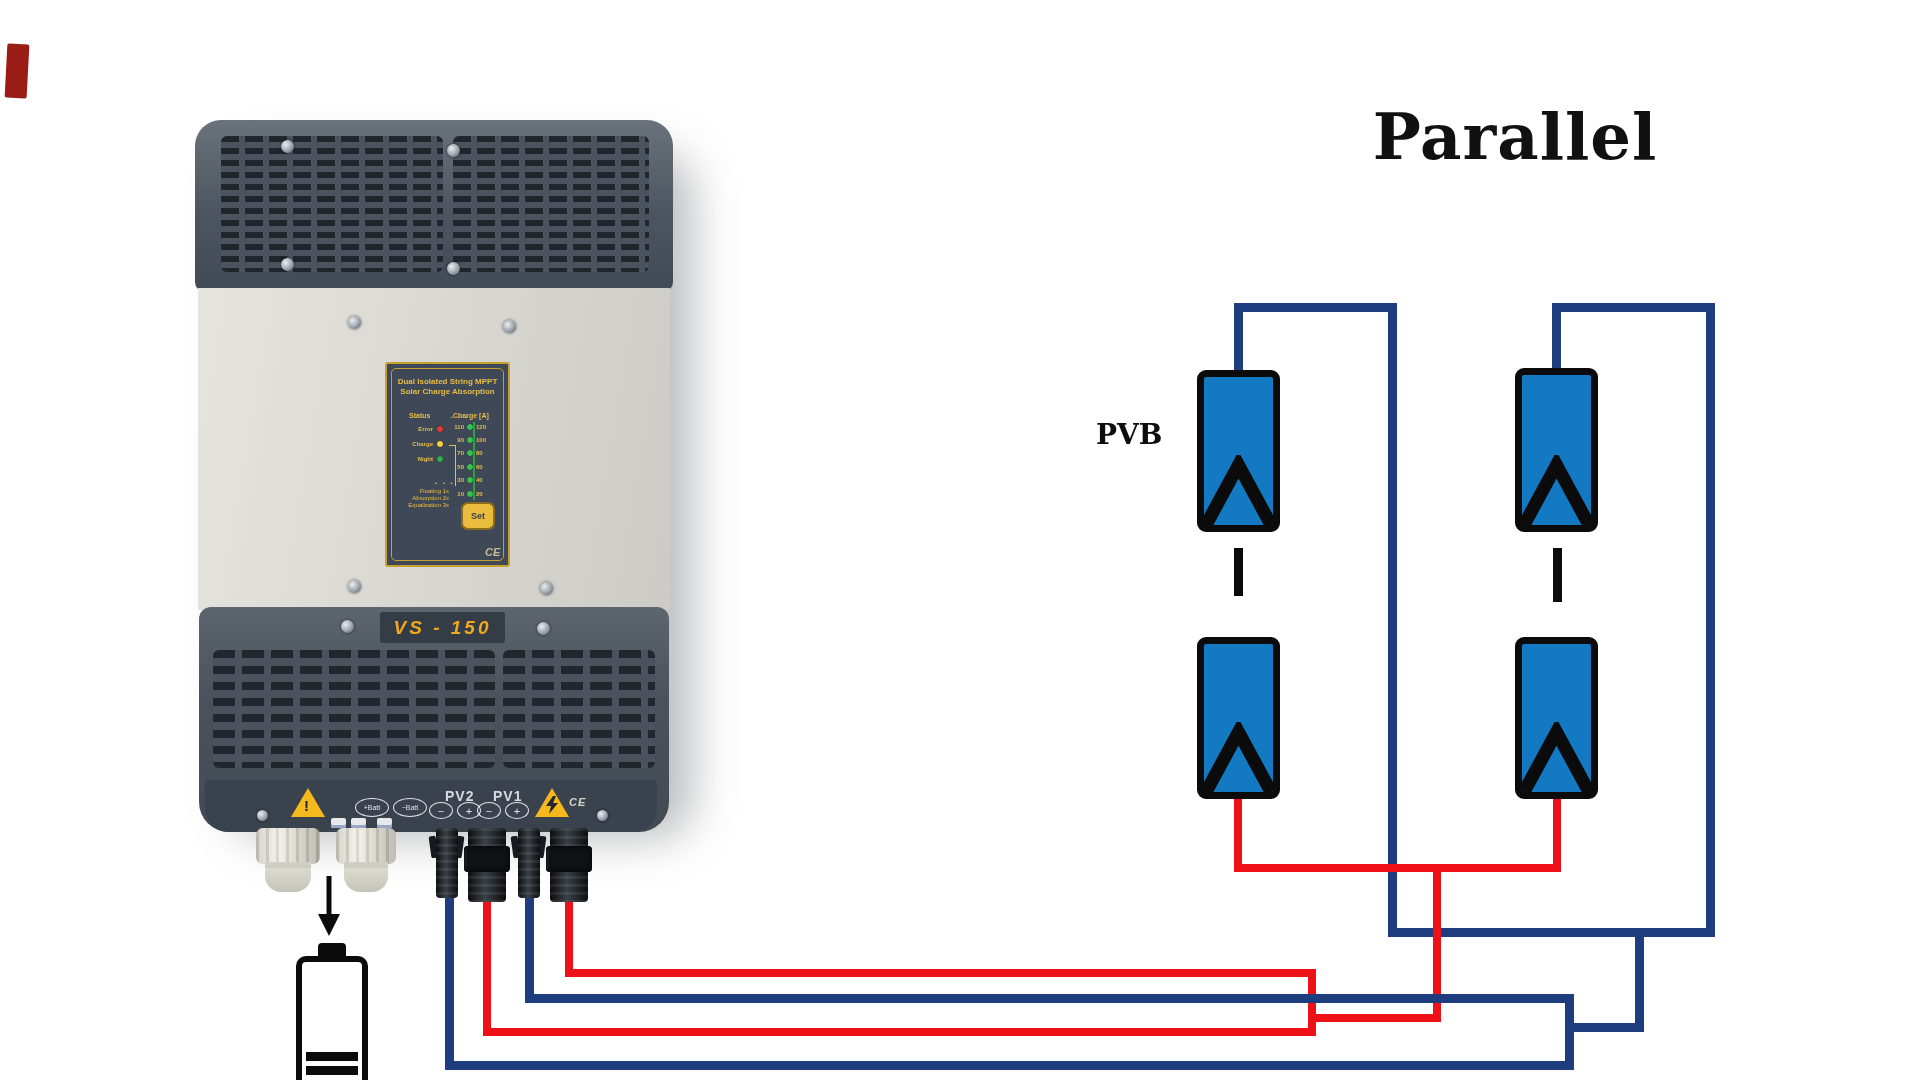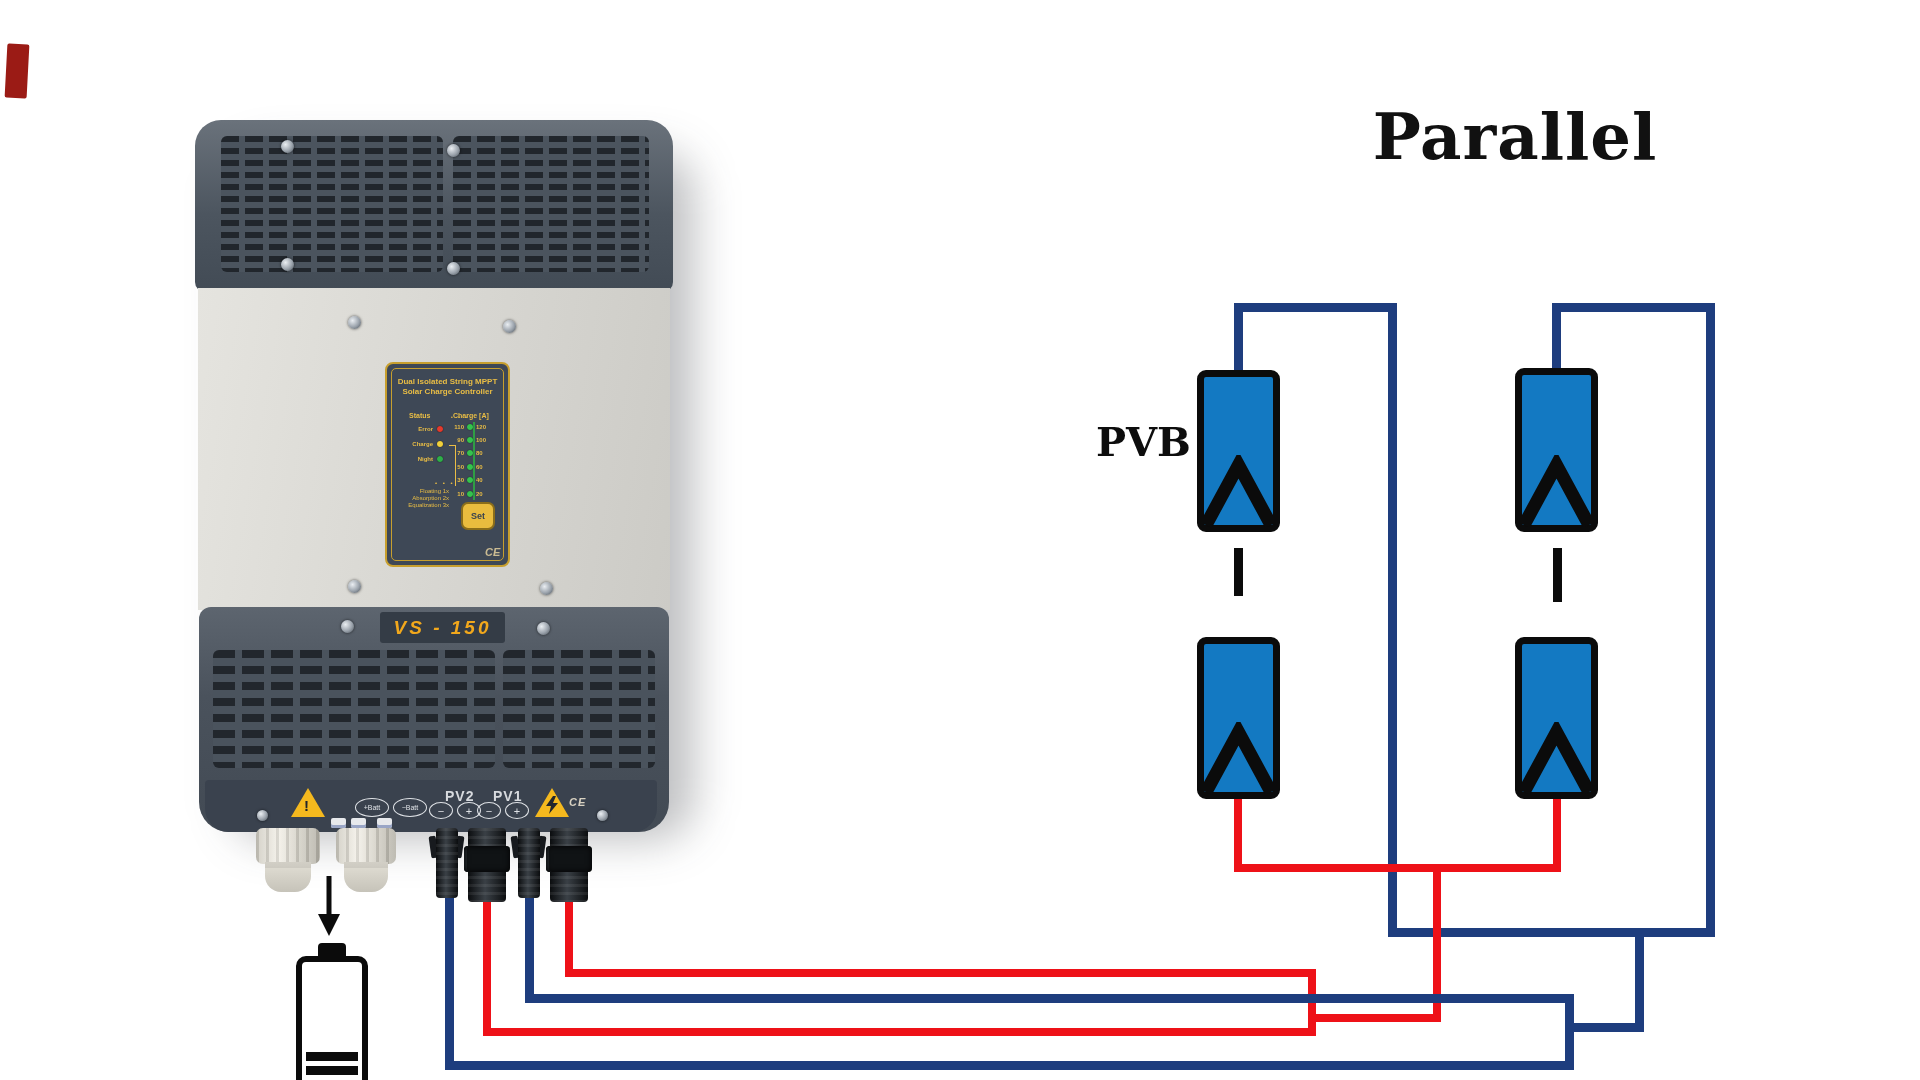--- a/index.html
+++ b/index.html
@@ -7,21 +7,21 @@
          font-family:"Liberation Sans",sans-serif;margin-top:40px;}
   .abs{position:absolute;}
 
   
   .title-block{position:absolute;left:1180px;top:62px;width:670px;text-align:center;}
   .title-main{font-family:"DejaVu Serif",serif;font-weight:bold;font-size:64px;color:#111;
               letter-spacing:1px;line-height:70px;}
   .title-sub{font-family:"DejaVu Serif",serif;font-weight:bold;font-size:37px;color:#111;
              letter-spacing:0px;line-height:46px;}
   .pvb{position:absolute;left:1096px;top:378px;font-family:"DejaVu Serif",serif;font-weight:bold;
-       font-size:40px;color:#0d0d0d;}
+       font-size:28px;color:#0d0d0d;}
 
   .corner-mark{position:absolute;left:6px;top:4px;width:22px;height:54px;background:#9b1b15;
                transform:rotate(3deg);border-radius:2px;}
 
   
   .pv-panel{position:absolute;width:69px;height:148px;border:7px solid #0b0b0b;border-radius:9px;}
   .pv-chevron{position:absolute;left:0;bottom:-2px;width:69px;height:72px;}
   .dash{position:absolute;background:#0b0b0b;}
 
   
@@ -49,21 +49,21 @@
                          repeating-linear-gradient(180deg,#21262c 0 6px,#4b545e 6px 12px);}
   .vent-big{position:absolute;border-radius:6px;background-color:#333b44;
         background-image:repeating-linear-gradient(90deg,rgba(0,0,0,0) 0 22px,#4a535d 22px 29px),
                          repeating-linear-gradient(180deg,#22272d 0 8px,#4a535d 8px 16px);}
   .screw{position:absolute;width:13px;height:13px;border-radius:50%;
          background:radial-gradient(circle at 35% 35%,#eaeef2,#9aa2ab 55%,#555d65 92%);
          box-shadow:0 0 3px rgba(0,0,0,.65);}
 
   
   .lpanel{position:absolute;left:190px;top:242px;width:121px;height:201px;background:#3e4856;
-          border:2px solid #c79f2e;border-radius:8px;}
+          border:2px solid #c79f2e;border-radius:3px;}
   .lpanel-frame{position:absolute;left:4px;top:4px;right:4px;bottom:4px;border:1px solid #c79f2e;border-radius:5px;}
   .lp-title{position:absolute;left:0;top:13px;width:100%;text-align:center;color:#e9bd45;
             font-size:8px;font-weight:bold;line-height:10px;}
   .lp-h{position:absolute;color:#e9bd45;font-size:7px;font-weight:bold;}
   .st-row{position:absolute;left:6px;width:50px;display:flex;align-items:center;justify-content:flex-end;gap:4px;}
   .st-label{color:#e9bd45;font-size:6px;font-weight:bold;}
   .led{width:6px;height:6px;border-radius:50%;box-shadow:0 0 1px #000;}
   .bracket{position:absolute;left:62px;top:81px;width:6px;height:40px;
            border-top:1px solid #e9bd45;border-right:1px solid #e9bd45;}
   .ticks{position:absolute;color:#e9bd45;font-size:6px;letter-spacing:2px;font-weight:bold;}
@@ -201,21 +201,21 @@
     <div class="dev-mid"></div>
     <div class="screw" style="left:153px;top:196px;"></div>
     <div class="screw" style="left:308px;top:200px;"></div>
     <div class="screw" style="left:153px;top:460px;"></div>
     <div class="screw" style="left:345px;top:462px;"></div>
 
     <div class="lpanel">
       <div class="lpanel-frame"></div>
       <div class="lp-title">
         <div>Dual Isolated String MPPT</div>
-        <div>Solar Charge Controller</div>
+        <div>Solar Charge Absorption</div>
       </div>
 
       <div class="lp-h" style="left:22px;top:48px;">Status</div>
       <div class="st-row" style="top:62px;">
         <span class="st-label">Error</span>
         <span class="led" style="background: rgb(226, 59, 46);"></span>
       </div>
       <div class="st-row" style="top:77px;">
         <span class="st-label">Charge</span>
         <span class="led" style="background: rgb(240, 208, 60);"></span>

